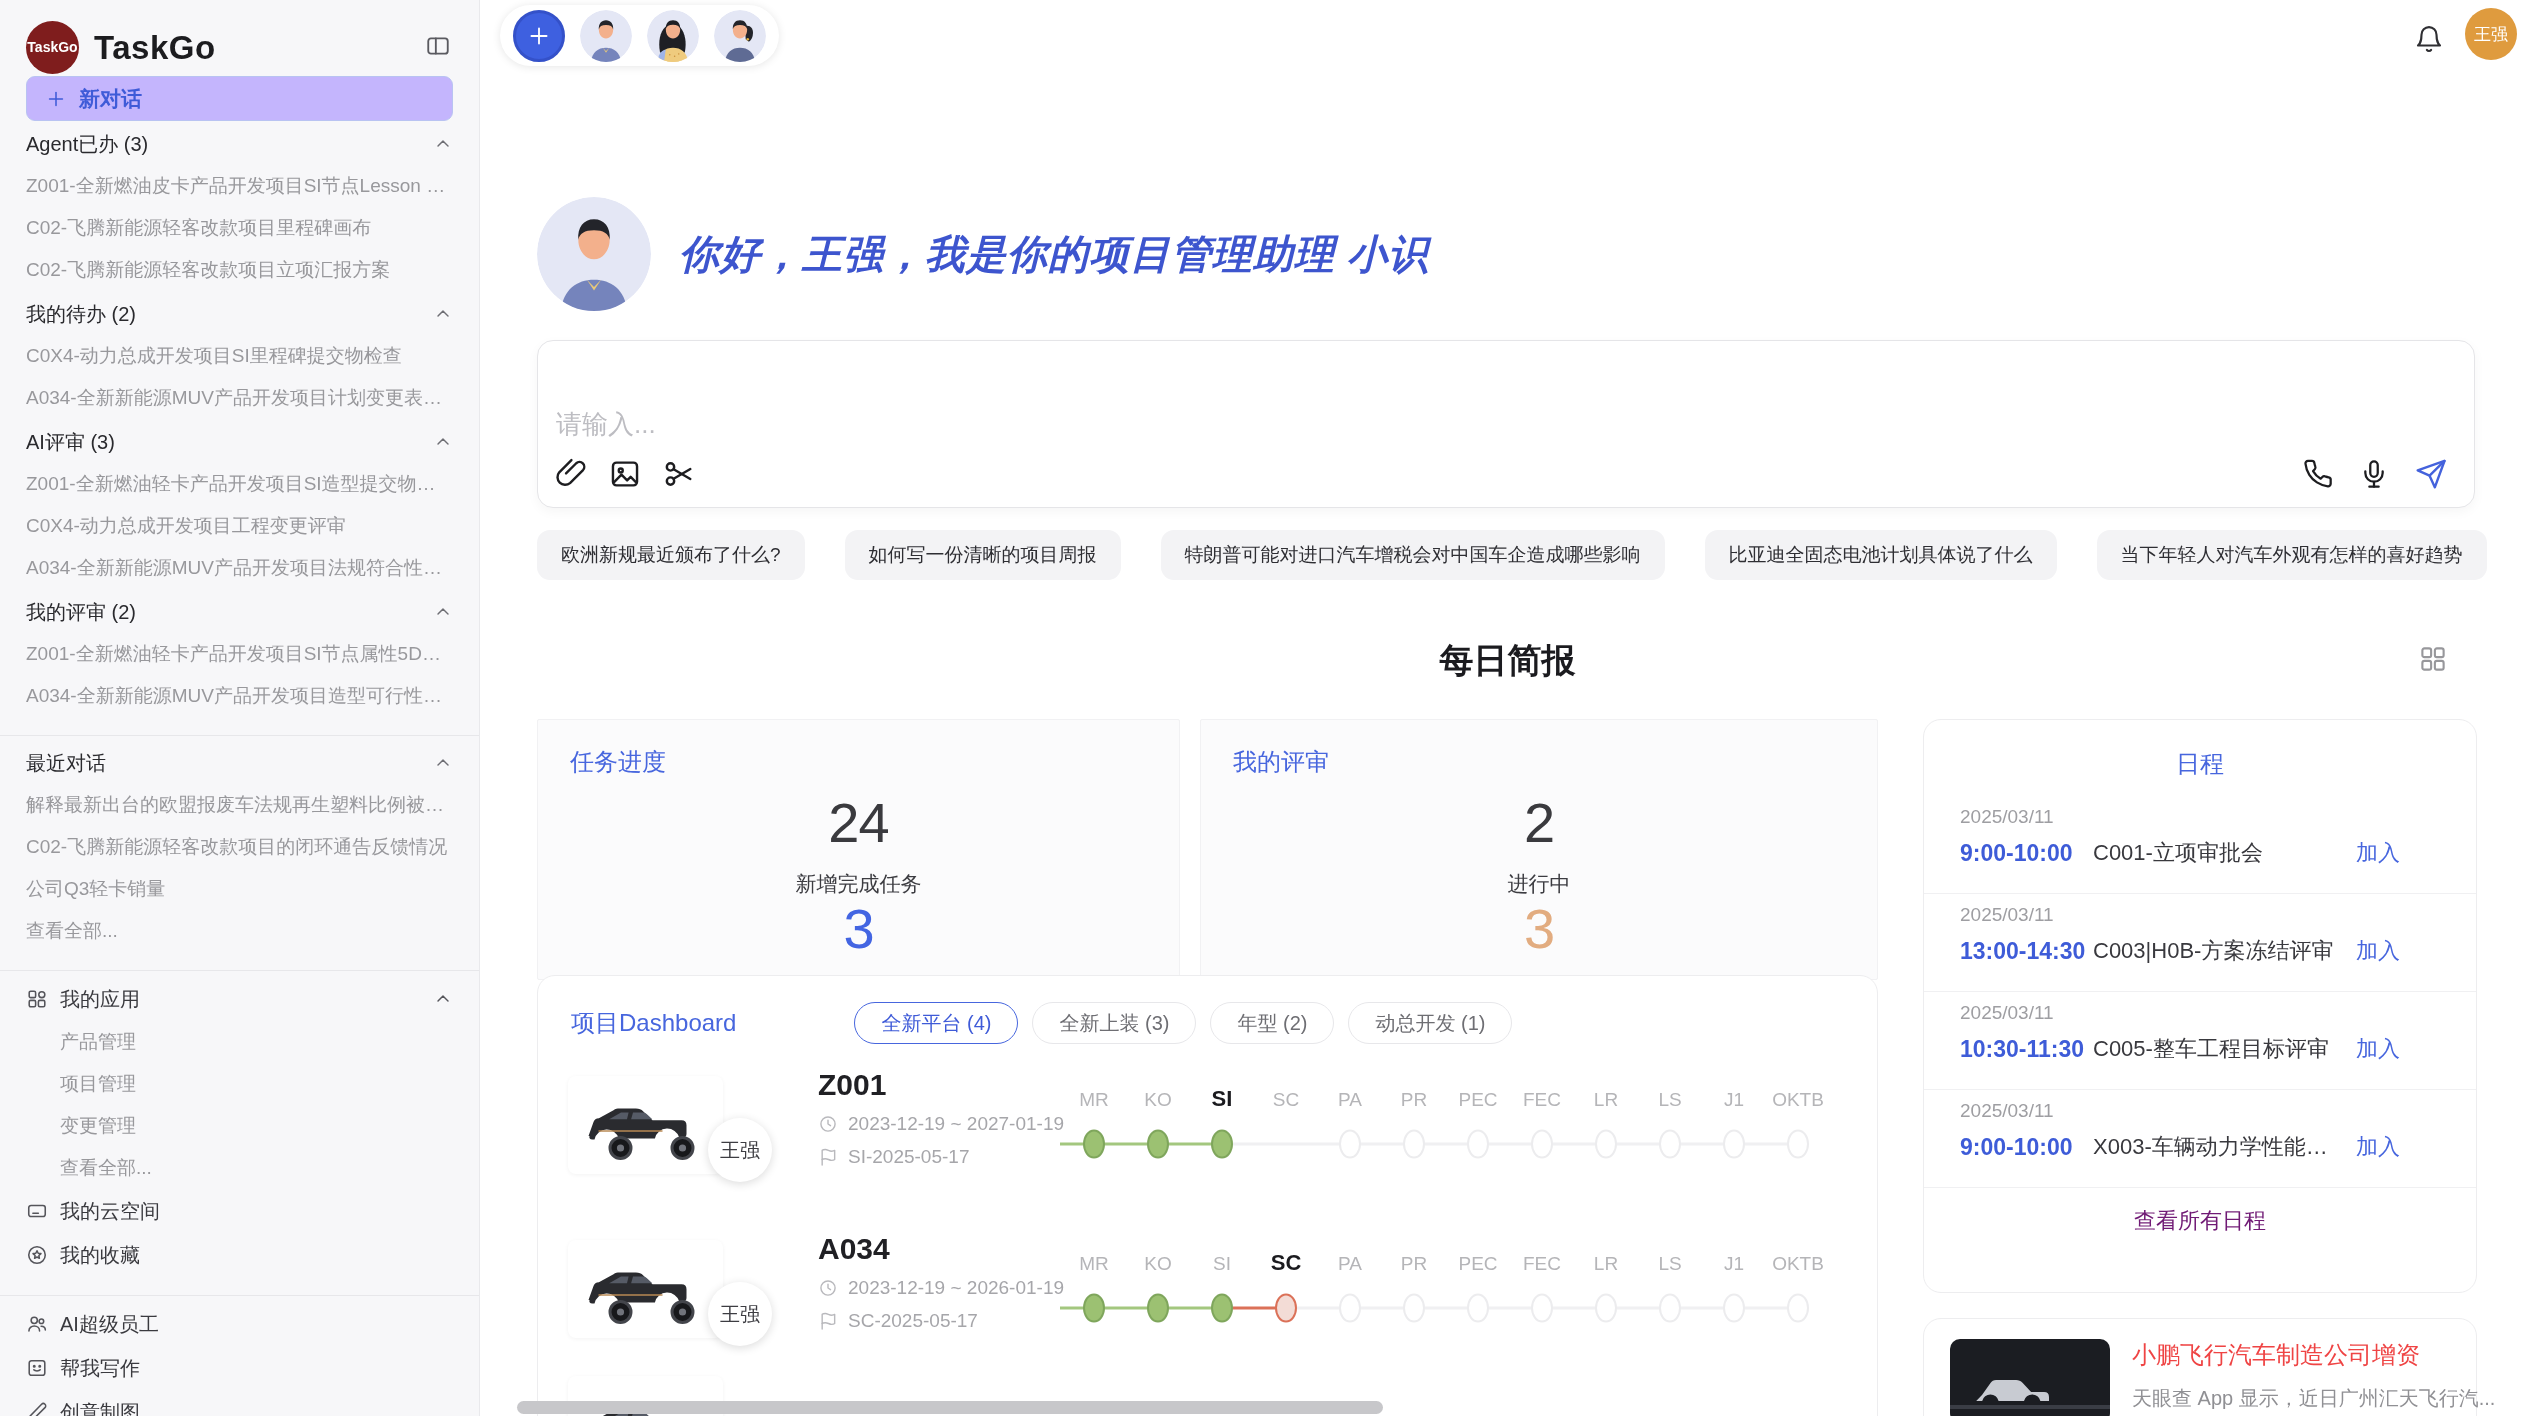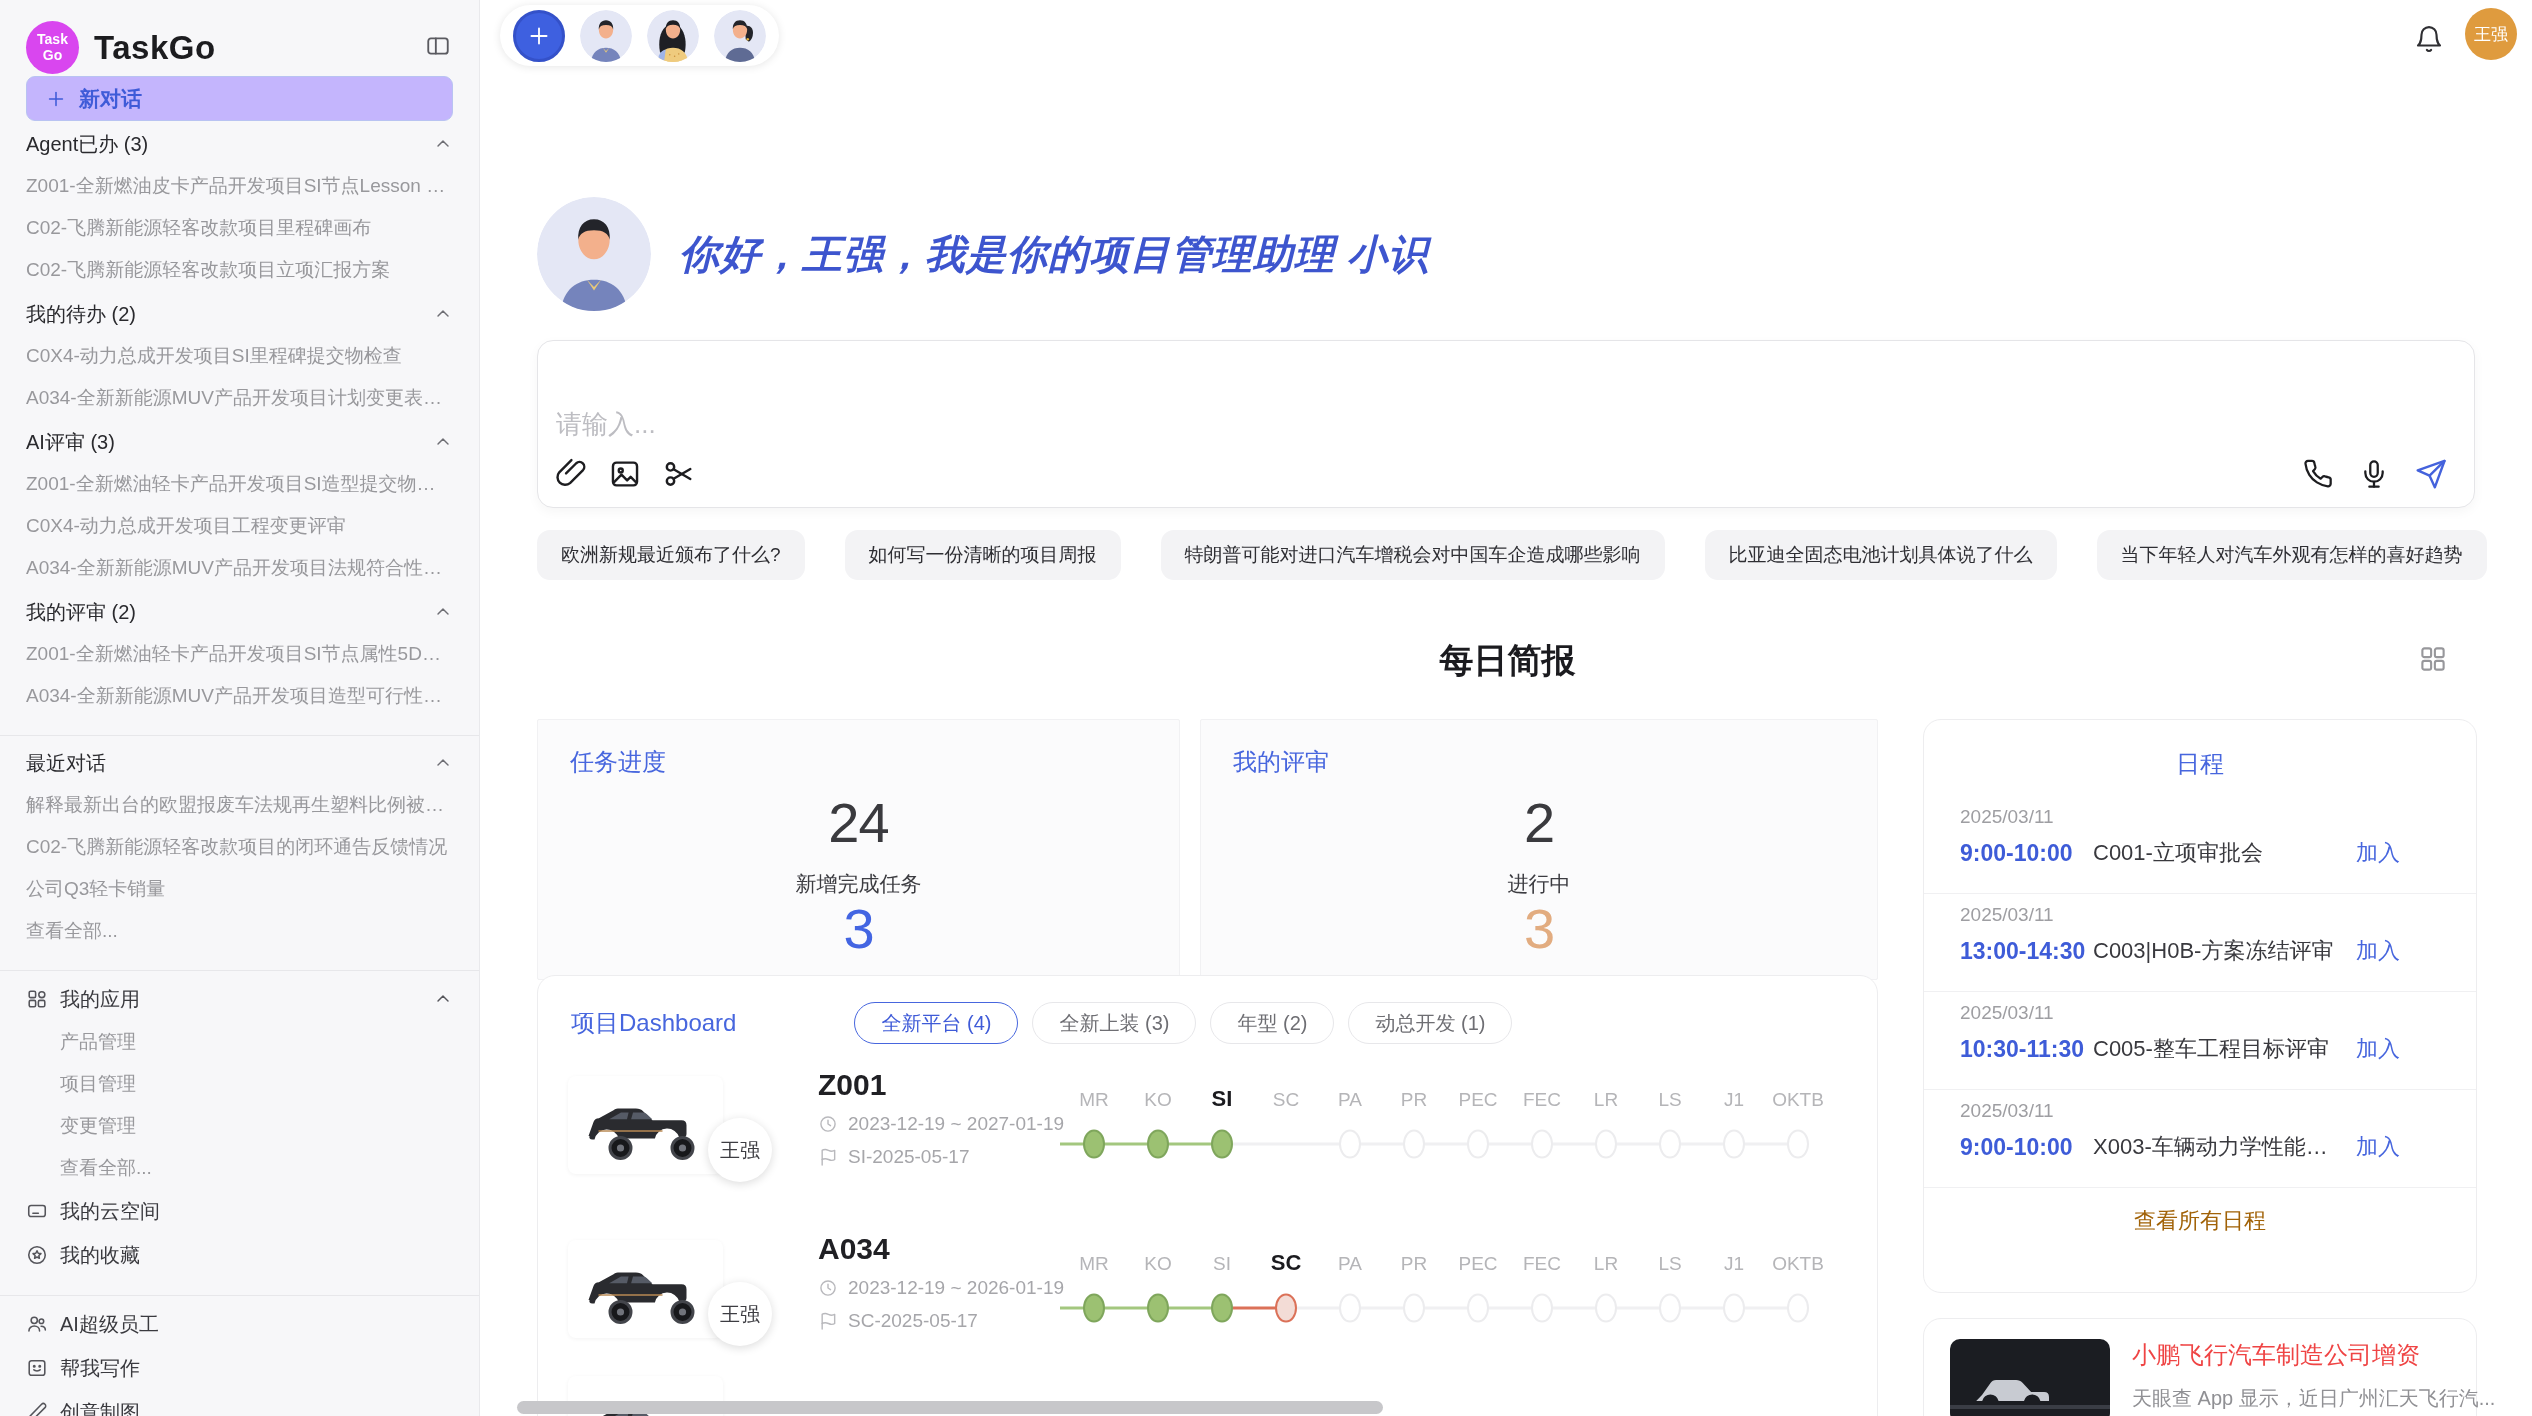--- a/index.html
+++ b/index.html
@@ -4,22 +4,22 @@
 <style>
   * { margin:0; padding:0; box-sizing:border-box; }
   html,body { background:#fff; }
   body { font-family:"Liberation Sans","DejaVu Sans",sans-serif; color:#2b2b2f; }
   #root { position:relative; width:2532px; height:1416px; background:#fff; overflow:hidden; }
 
   
   .sidebar { position:absolute; left:0; top:0; width:480px; height:1416px; background:#F7F7F9;
              border-right:1px solid #E9E9EC; padding:21px 26px 0; overflow:hidden; }
   .sb-head { position:relative; display:flex; align-items:center; gap:15px; height:53px; }
-  .logo { width:53px; height:53px; border-radius:50%; background:#d946ef; color:#fff; display:flex;
-          flex-direction:column; align-items:center; justify-content:center; font-size:14px; line-height:1.08; font-weight:700; }
+  .logo { width:53px; height:53px; border-radius:50%; background:#7f1d1d; color:#fff; display:flex;
+          flex-direction:row; align-items:center; justify-content:center; font-size:14px; line-height:1.08; font-weight:700; }
   .sb-title { font-size:33px; font-weight:700; color:#1c1c1f; letter-spacing:.5px; }
   .sb-toggle { position:absolute; right:2px; top:12px; color:#5a5a60; cursor:pointer; }
   .new-chat { margin-top:2px; height:45px; border:1px solid #B9C3F2; background:#c4b5fd; border-radius:9px;
               display:flex; align-items:center; gap:12px; padding-left:18px; color:#3F5BD8; font-size:21px; font-weight:700; cursor:pointer; }
   .sec-h { display:flex; align-items:center; justify-content:space-between; height:42px; margin-top:2px;
            color:#2A2A2E; font-size:20px; font-weight:500; cursor:pointer; }
   .sec-h .icon { color:#6e6e74; }
   .sec-item { height:42px; line-height:42px; color:#98989C; font-size:19px; white-space:nowrap;
               overflow:hidden; text-overflow:ellipsis; cursor:pointer; }
   .sb-divider { height:1px; background:#E7E7EA; margin:18px -26px 6px; }
@@ -98,21 +98,21 @@
   .sch-card { position:absolute; left:1923px; top:719px; width:554px; height:574px; background:#fff;
               border:1px solid #EDEDEF; border-radius:18px; overflow:hidden; }
   .sch-title { text-align:center; margin-top:28px; font-size:24px; color:#4766DE; }
   .sch-list { margin-top:16px; }
   .sch-item { height:98px; padding:10px 36px 0; border-bottom:1px solid #F0F0F2; }
   .sch-date { font-size:19px; color:#9E9EA2; }
   .sch-row { display:flex; align-items:center; margin-top:10px; }
   .sch-time { width:133px; font-size:23px; font-weight:700; color:#3E5CD8; flex:none; }
   .sch-name { flex:1; font-size:22px; color:#39393E; white-space:nowrap; overflow:hidden; text-overflow:ellipsis; }
   .sch-join { font-size:22px; color:#4766DE; margin-left:14px; margin-right:40px; cursor:pointer; }
-  .sch-all { text-align:center; margin-top:18px; font-size:22px; color:#a16207; cursor:pointer; }
+  .sch-all { text-align:center; margin-top:18px; font-size:22px; color:#701a75; cursor:pointer; }
 
   .news-card { position:absolute; left:1923px; top:1318px; width:554px; height:130px; background:#fff;
                border:1px solid #EDEDEF; border-radius:18px; padding:20px 26px; display:flex; gap:22px; cursor:pointer; }
   .news-thumb { width:160px; height:84px; border-radius:10px; overflow:hidden; flex:none; }
   .news-title { font-size:24px; font-weight:400; color:#ef4444; white-space:nowrap; }
   .news-body { margin-top:14px; font-size:20px; color:#909094; white-space:nowrap; overflow:hidden; }
 
   .hscroll-thumb { position:absolute; left:517px; top:1401px; width:866px; height:13px; background:#C7C7CA;
                    border-radius:7px; cursor:grab; }
 </style>

